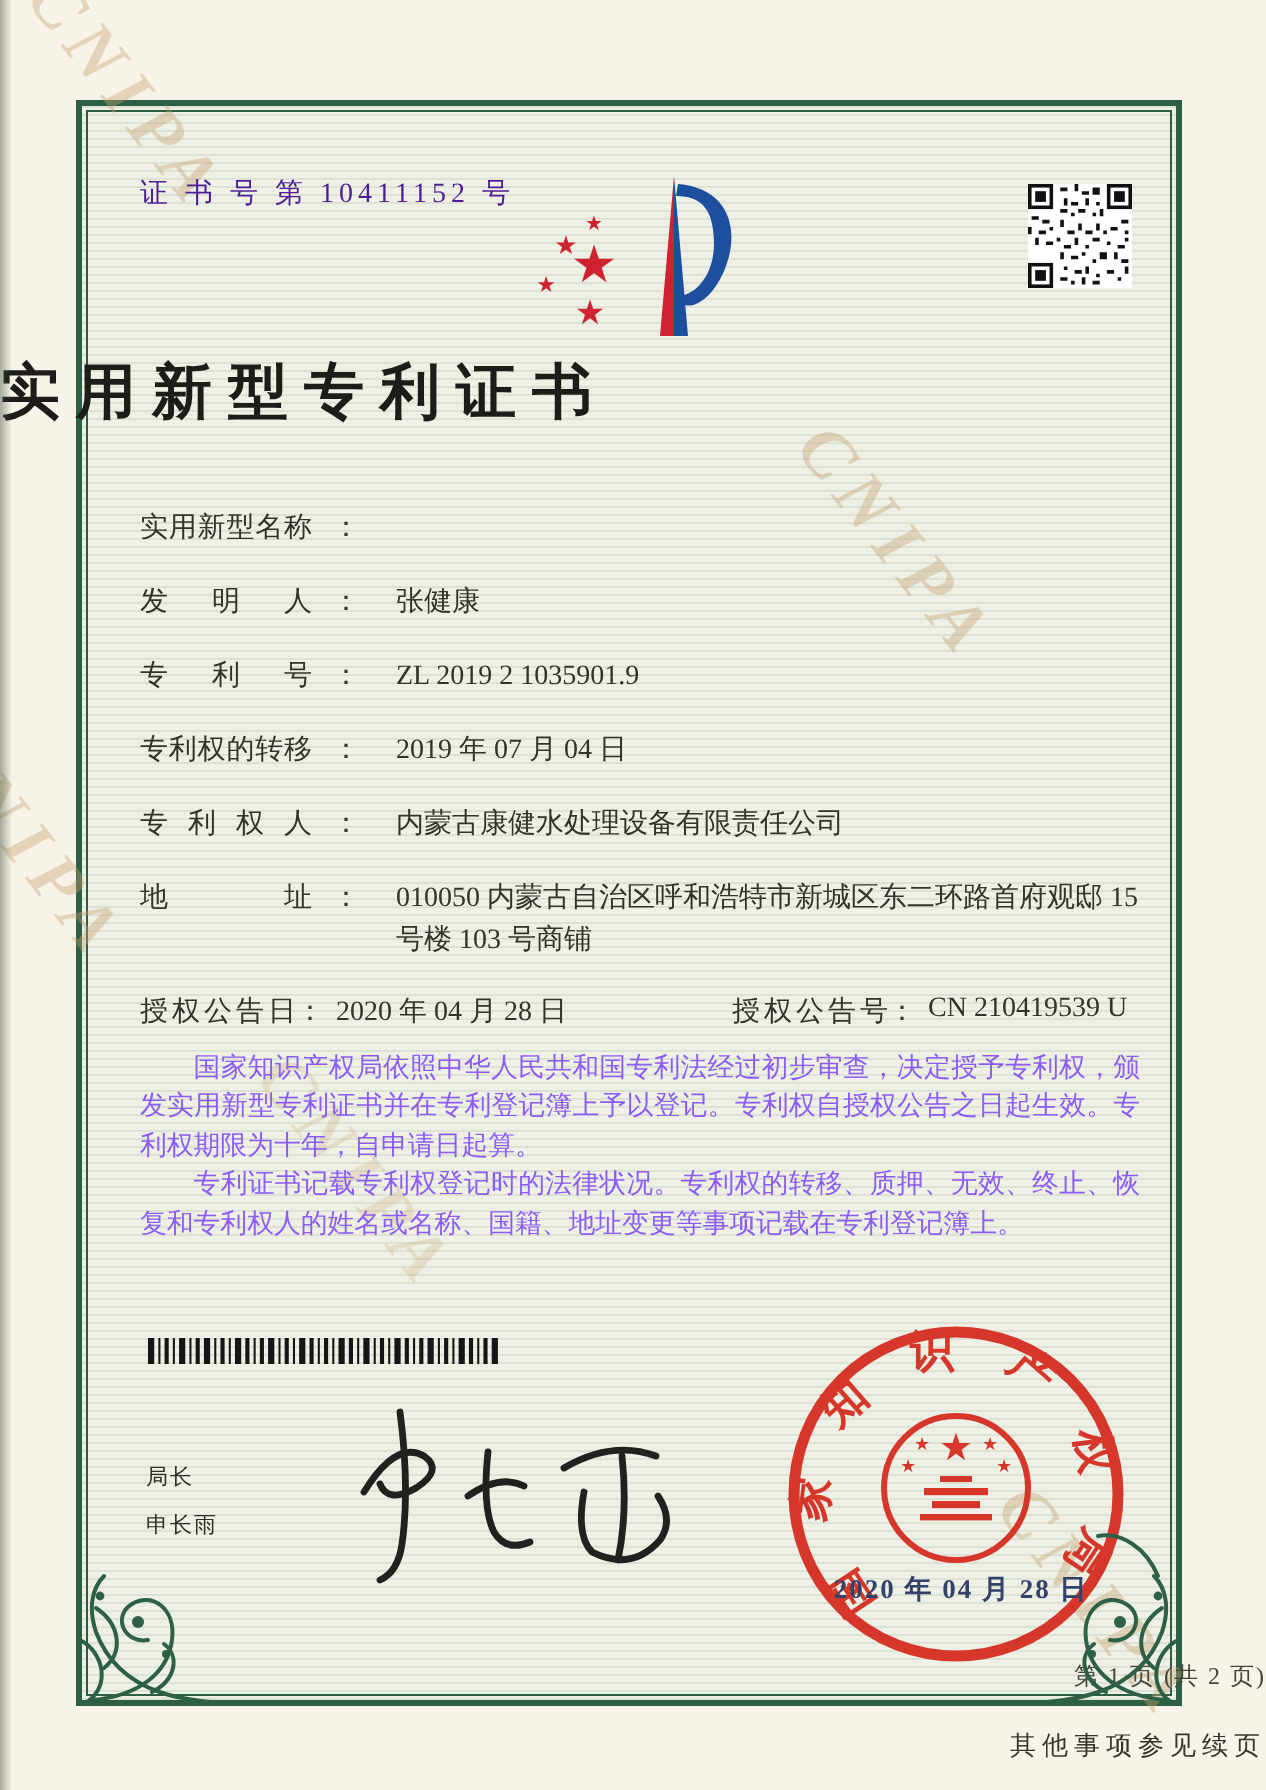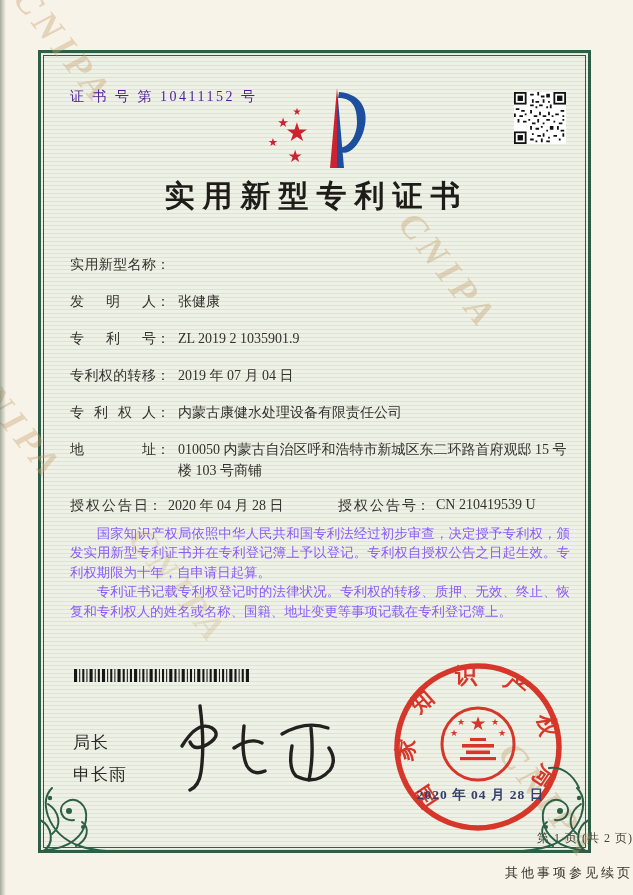--- a/index.html
+++ b/index.html
@@ -21,41 +21,41 @@
     z-index:1; white-space:nowrap; }
   .wm.f { color:rgba(198,162,112,.25); }
 
   .content { position:absolute; inset:0; z-index:2; color:#33322d; }
 
   .cert-no { position:absolute; left:70px; top:88px; font-size:14px; letter-spacing:2.5px; color:#4c1d95; }
 
   .logo { position:absolute; left:250px; top:84px; width:120px; height:88px; }
   .qr { position:absolute; left:514px; top:92px; width:52px; height:52px; }
 
-  .title { position:absolute; left:0; right:0; top:176px; text-align:center;
+  .title { position:absolute; left:0; right:0; top:176px; 
     font-size:30px; font-weight:bold; letter-spacing:8px; color:#1d1c19; }
 
   .fields { position:absolute; left:70px; top:254px; width:500px; font-size:14px; }
-  .frow { display:flex; margin-bottom:16px; line-height:21px; }
+  .frow { display:flex; margin-bottom:16px; line-height:21px;gap:10px; }
   .frow .lbl { flex:none; width:86px; text-align:justify; text-align-last:justify; }
   .frow .colon { flex:none; margin-right:8px; }
   .frow .val { flex:1; }
-  .grant-row { display:flex; }
+  .grant-row { display:flex;gap:28px; }
   .grant-row .gfield { display:flex; }
   .grant-row .gfield.left { width:268px; }
   .grant-row .gfield .lbl { width:78px; text-align:justify; text-align-last:justify; }
   .grant-row .gfield .colon { margin-right:6px; }
 
   .body-text { position:absolute; left:70px; top:524px; width:500px;
     font-size:13.4px; line-height:19.4px; text-align:justify; color:#8b5cf6; }
   .body-text p { text-indent:2em; margin:0; }
 
   .barcode { position:absolute; left:74px; top:669px; width:176px; height:13px; }
 
-  .director { position:absolute; left:73px; top:731px; font-size:17px; color:#2e2d29; }
+  .director { position:absolute; left:73px; top:731px; font-size:11px; color:#2e2d29; }
   .director div { margin-bottom:9px; letter-spacing:1px; }
 
   .signature { position:absolute; left:148px; top:696px; width:200px; height:100px; }
 
   .seal { position:absolute; left:378px; top:652px; width:200px; height:200px; }
   .seal-date { position:absolute; left:388px; top:786px; width:185px; text-align:center;
     font-size:13.5px; letter-spacing:1px; color:#34416b; font-weight:bold; }
 
   .page-info { position:absolute; left:0; right:0; top:830px; text-align:right;
     font-size:12px; letter-spacing:1px; color:#45443f; }

